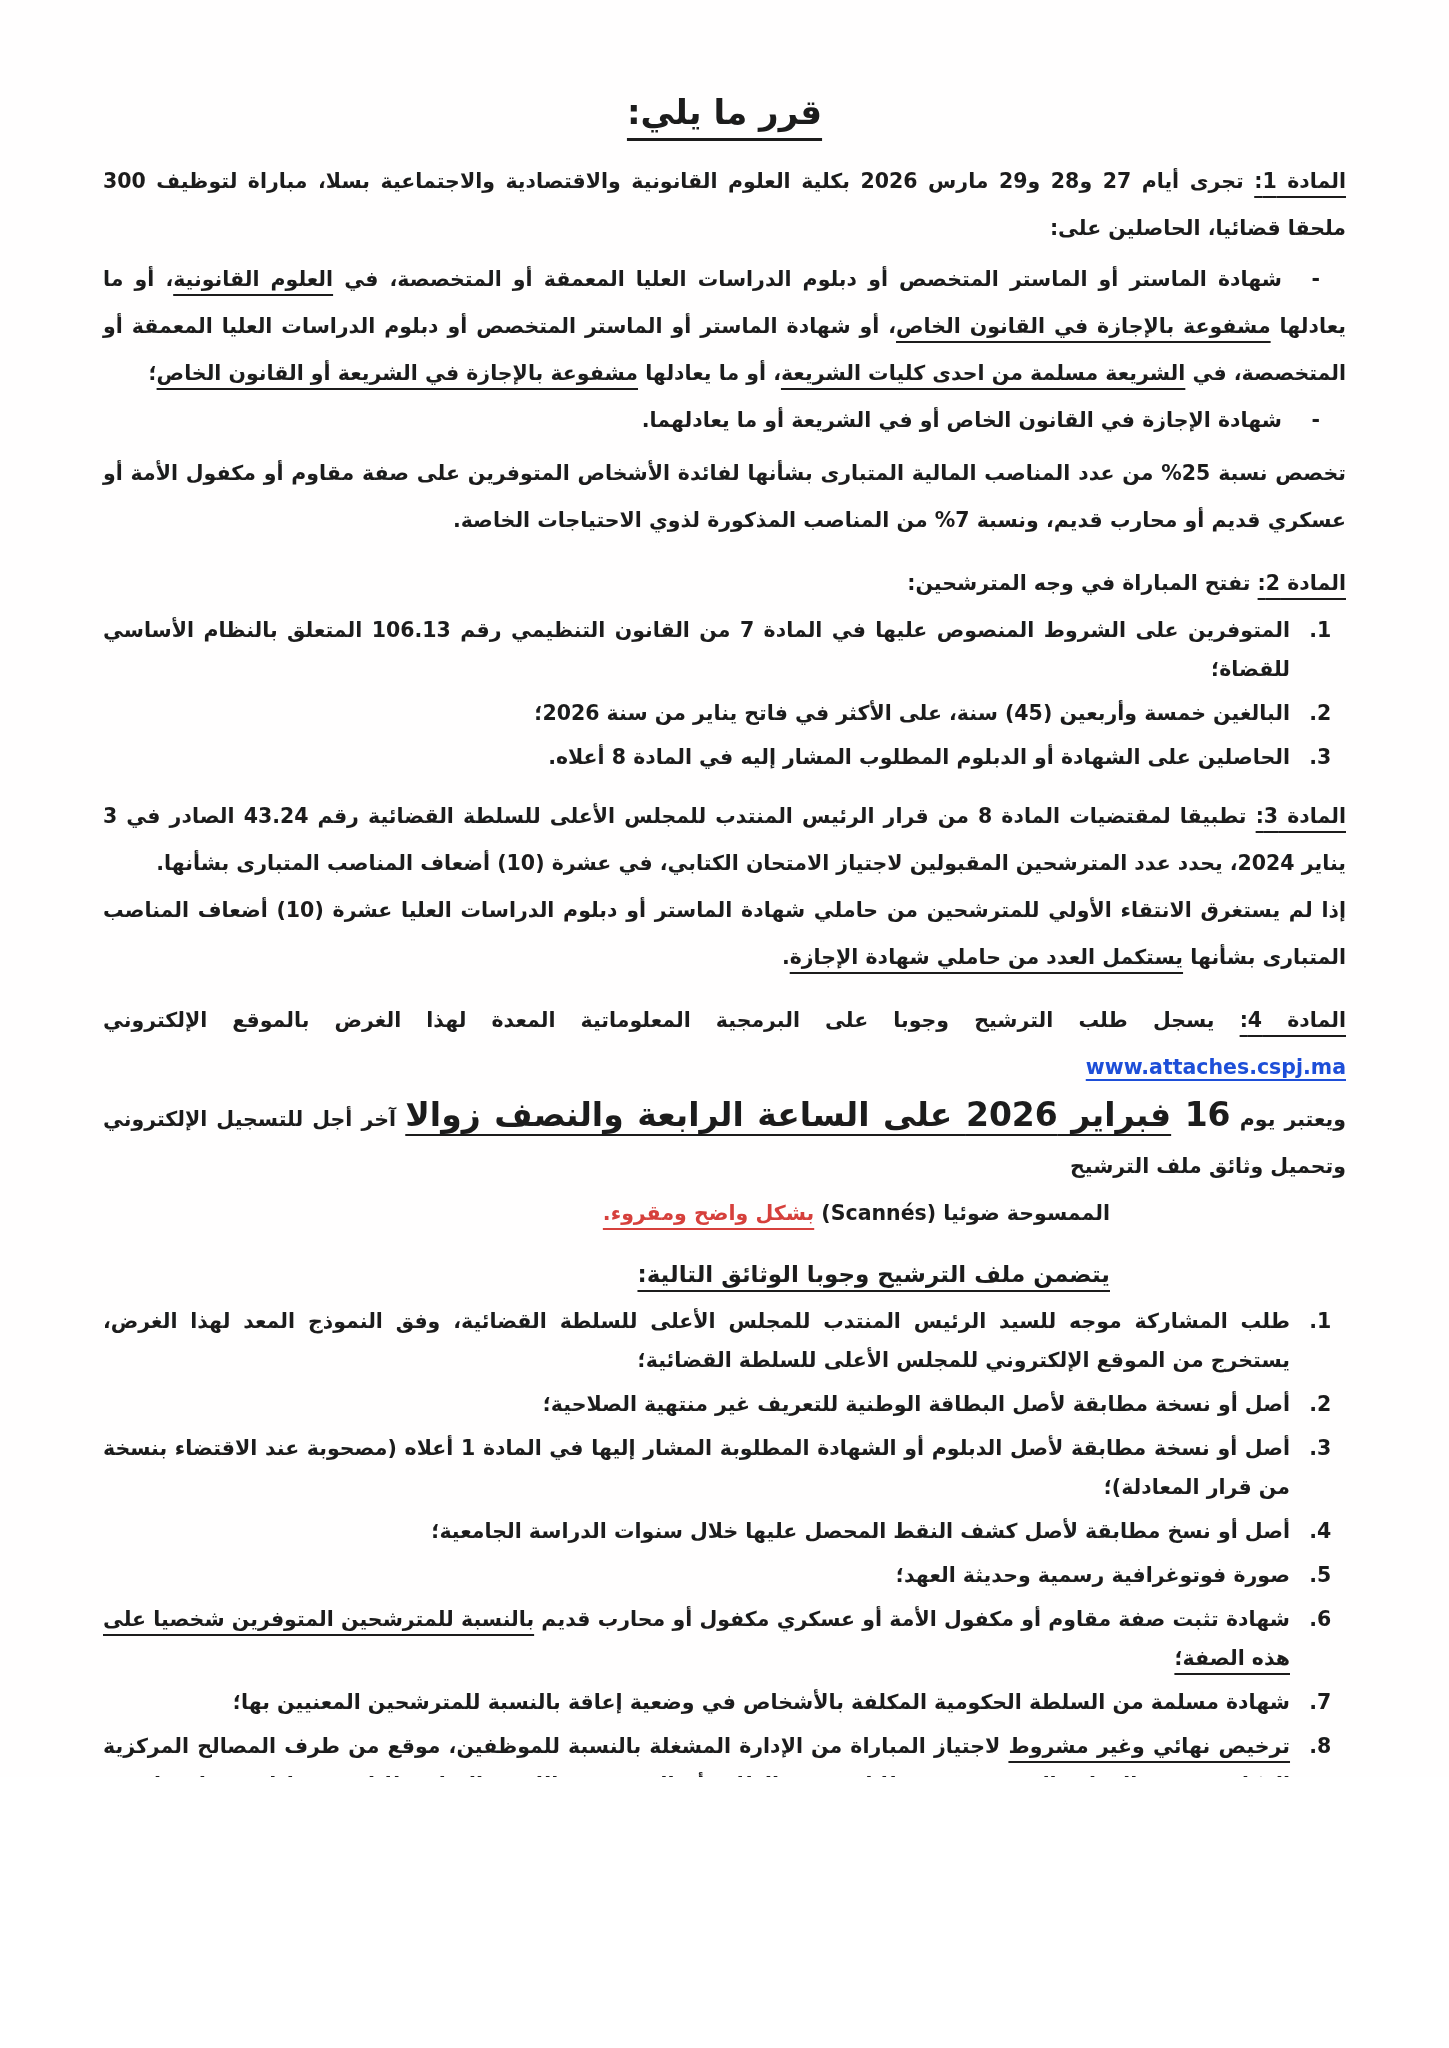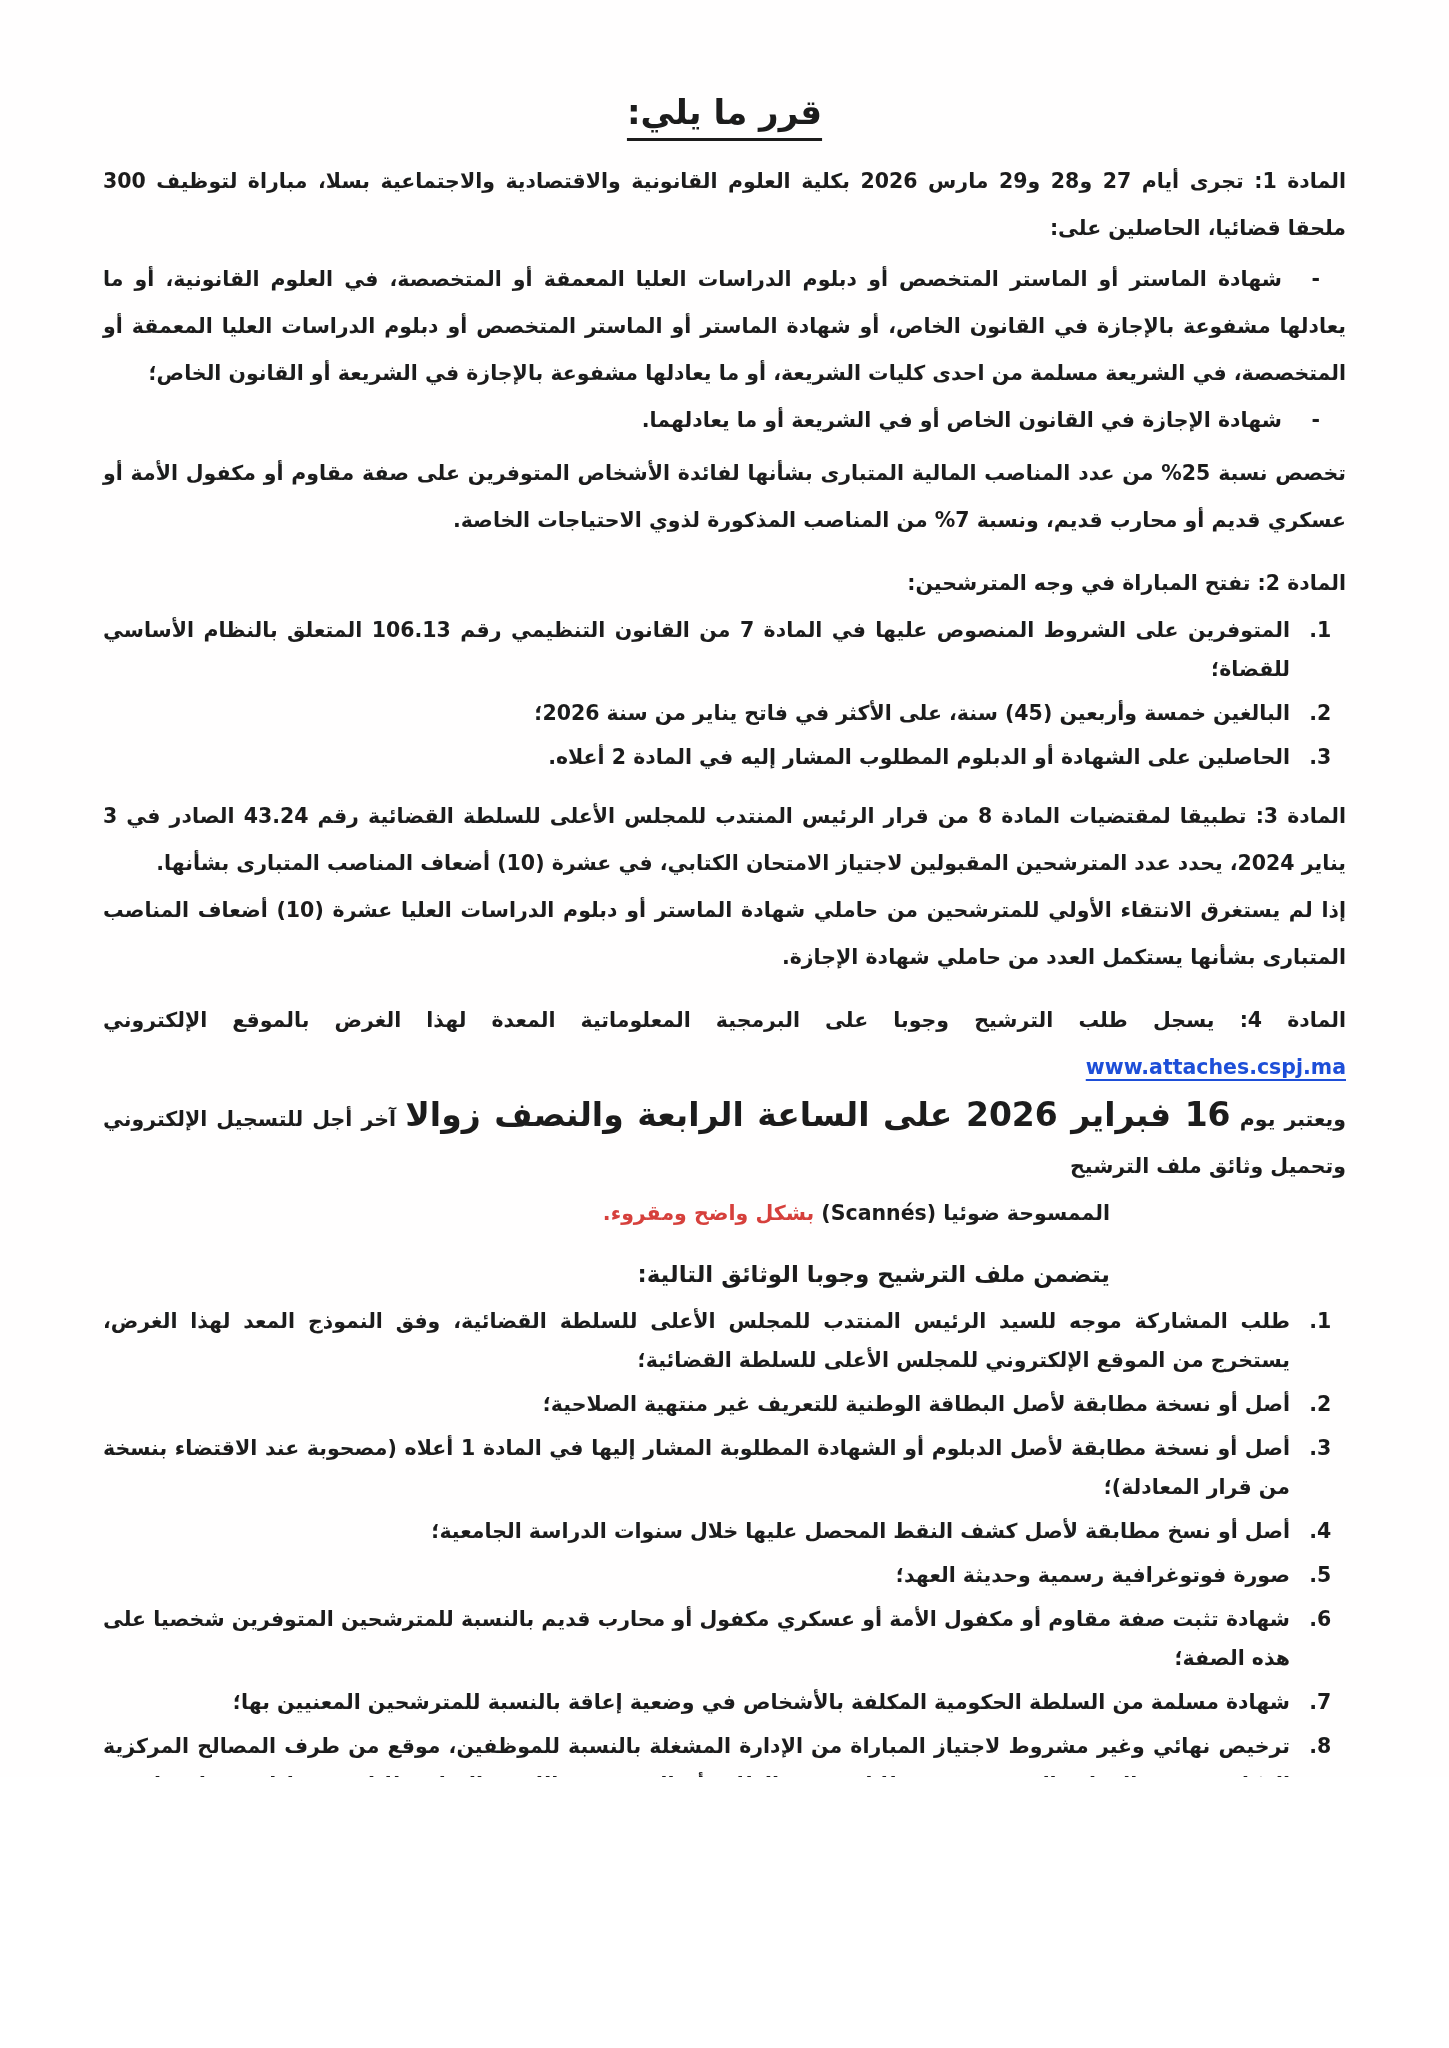--- a/index.html
+++ b/index.html
@@ -60,21 +60,21 @@
     margin-right:236px;
   }
   .docs-heading{
     font-size:23px;
     margin-top:14px;
   }
   .closing{
     margin-top:16px;
   }
   
-  .s-u{text-decoration-thickness:1.6px;text-underline-offset:8px;margin-top:36px;}
+  .s-u{text-decoration:underline;text-decoration-thickness:1.6px;text-underline-offset:8px;margin-top:36px;}
   .s-link{color:#1d4ed8;direction:ltr;unicode-bidi:isolate;text-decoration:underline;text-underline-offset:5px;}
   .s-red{color:#d6403c;}
   .s-big{font-size:33px;}
   .s-ltr{direction:ltr;unicode-bidi:isolate;}
   
   .stamp{
     position:absolute;
     left:122px;top:1836px;
     width:196px;height:196px;
     transform:rotate(-13deg);
@@ -109,21 +109,21 @@
       <li><span>شهادة الماستر أو الماستر المتخصص أو دبلوم الدراسات العليا المعمقة أو المتخصصة، في </span><span class="s-u">العلوم القانونية</span><span>، أو ما يعادلها </span><span class="s-u">مشفوعة بالإجازة في القانون الخاص</span><span>، أو شهادة الماستر أو الماستر المتخصص أو دبلوم الدراسات العليا المعمقة أو المتخصصة، في </span><span class="s-u">الشريعة مسلمة من احدى كليات الشريعة</span><span>، أو ما يعادلها </span><span class="s-u">مشفوعة بالإجازة في الشريعة أو القانون الخاص</span><span>؛</span></li>
       <li><span>شهادة الإجازة في القانون الخاص أو في الشريعة أو ما يعادلهما.</span></li>
     </ul>
 
     <p class="para mts"><span>تخصص نسبة 25% من عدد المناصب المالية المتبارى بشأنها لفائدة الأشخاص المتوفرين على صفة مقاوم أو مكفول الأمة أو عسكري قديم أو محارب قديم، ونسبة 7% من المناصب المذكورة لذوي الاحتياجات الخاصة.</span></p>
 
     <p class="para mt"><span class="s-u">المادة 2:</span><span> تفتح المباراة في وجه المترشحين:</span></p>
     <ol class="nums">
       <li><span>المتوفرين على الشروط المنصوص عليها في المادة 7 من القانون التنظيمي رقم 106.13 المتعلق بالنظام الأساسي للقضاة؛</span></li>
       <li><span>البالغين خمسة وأربعين (45) سنة، على الأكثر في فاتح يناير من سنة 2026؛</span></li>
-      <li><span>الحاصلين على الشهادة أو الدبلوم المطلوب المشار إليه في المادة 2 أعلاه.</span></li>
+      <li><span>الحاصلين على الشهادة أو الدبلوم المطلوب المشار إليه في المادة 8 أعلاه.</span></li>
     </ol>
 
     <p class="para mt"><span class="s-u">المادة 3:</span><span> تطبيقا لمقتضيات المادة 8 من قرار الرئيس المنتدب للمجلس الأعلى للسلطة القضائية رقم 43.24 الصادر في 3 يناير 2024، يحدد عدد المترشحين المقبولين لاجتياز الامتحان الكتابي، في عشرة (10) أضعاف المناصب المتبارى بشأنها.</span></p>
     <p class="para"><span>إذا لم يستغرق الانتقاء الأولي للمترشحين من حاملي شهادة الماستر أو دبلوم الدراسات العليا عشرة (10) أضعاف المناصب المتبارى بشأنها </span><span class="s-u">يستكمل العدد من حاملي شهادة الإجازة</span><span>.</span></p>
 
     <p class="para mt"><span class="s-u">المادة 4:</span><span> يسجل طلب الترشيح وجوبا على البرمجية المعلوماتية المعدة لهذا الغرض بالموقع الإلكتروني </span><span class="s-link">www.attaches.cspj.ma</span></p>
     <p class="para"><span>ويعتبر يوم </span><span class="s-big">16 </span><span class="s-big s-u">فبراير 2026 على الساعة الرابعة والنصف زوالا</span><span> آخر أجل للتسجيل الإلكتروني وتحميل وثائق ملف الترشيح</span></p>
     <p class="para indent-line"><span>الممسوحة ضوئيا </span><span class="s-ltr">(Scannés)</span><span> </span><span class="s-red s-u">بشكل واضح ومقروء.</span></p>
 
     <p class="para indent-line docs-heading"><span class="s-u">يتضمن ملف الترشيح وجوبا الوثائق التالية:</span></p>

